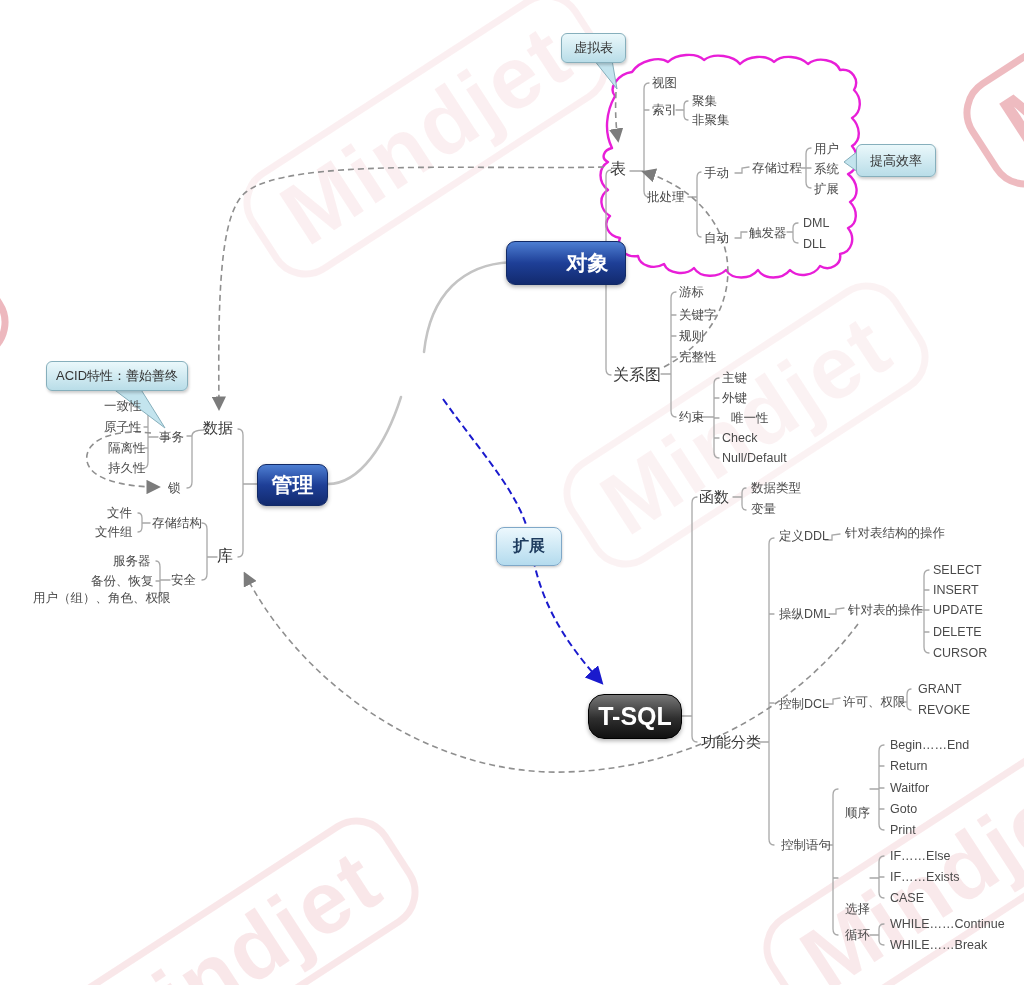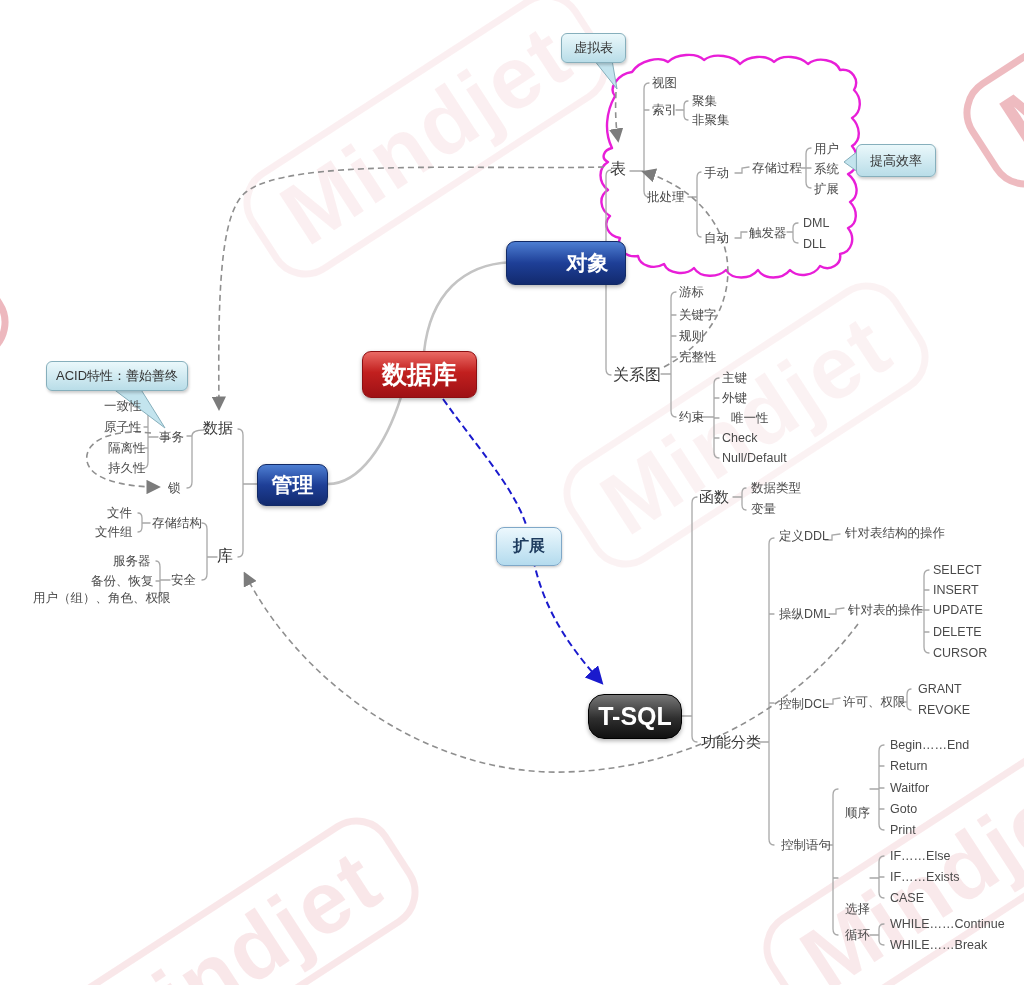--- a/index.html
+++ b/index.html
@@ -101,21 +101,20 @@
     </g>
     <path fill="none" stroke="#1a1acd" stroke-width="2" stroke-dasharray="7 4" d="M 443,399 C 488,462 524,498 531,545 C 539,608 574,652 601,682" marker-end="url(#arrb)"></path>
 
     <g stroke="#86afbc" stroke-width="1">
       <polygon points="594,60 612,60 617,89" fill="#c3e4ee"></polygon>
       <polygon points="112,388 140,388 165,428" fill="#c3e4ee"></polygon>
       <polygon points="858,151 858,172 844,162" fill="#c3e4ee"></polygon>
     </g>
   </svg>
 
-  <div class="node node-root" style="left:362px;top:351px;width:113px;height:45px;">数据库</div>
   <div class="node node-main" style="left:506px;top:241px;width:75px;height:42px;padding-left:43px;">对象</div>
   <div class="node node-main" style="left:257px;top:464px;width:69px;height:40px;">管理</div>
   <div class="node node-dark" style="left:588px;top:694px;width:92px;height:43px;">T-SQL</div>
   <div class="node node-light" style="left:496px;top:527px;width:64px;height:37px;">扩展</div>
 
   <div class="callout" style="left:561px;top:33px;width:63px;height:28px;">虚拟表</div>
   <div class="callout" style="left:856px;top:144px;width:78px;height:31px;">提高效率</div>
   <div class="callout" style="left:46px;top:361px;width:140px;height:28px;">ACID特性：善始善终</div>
 
   <div class="lbl-lg" style="left:610px;top:160px;">表</div>

